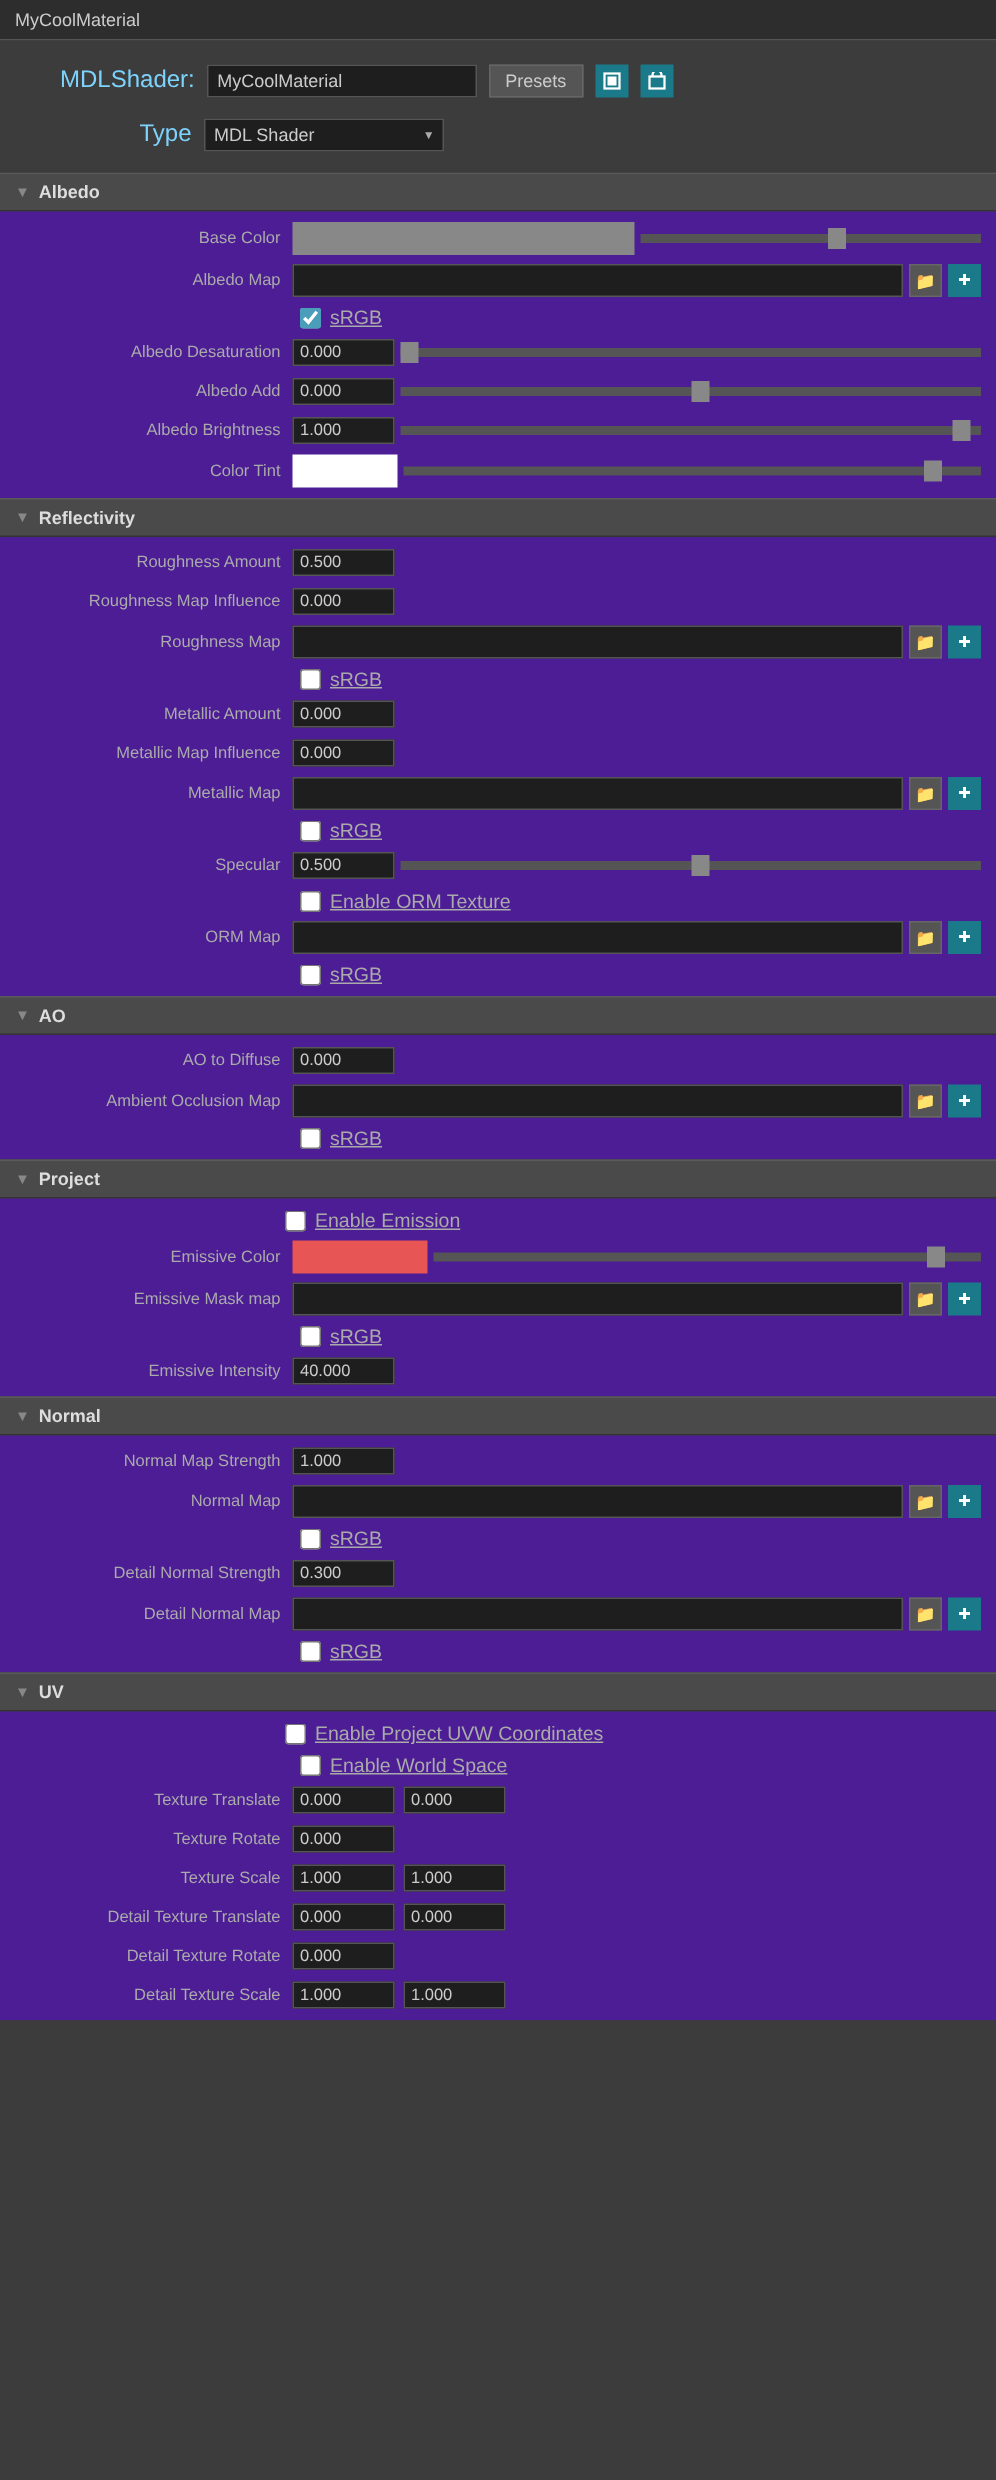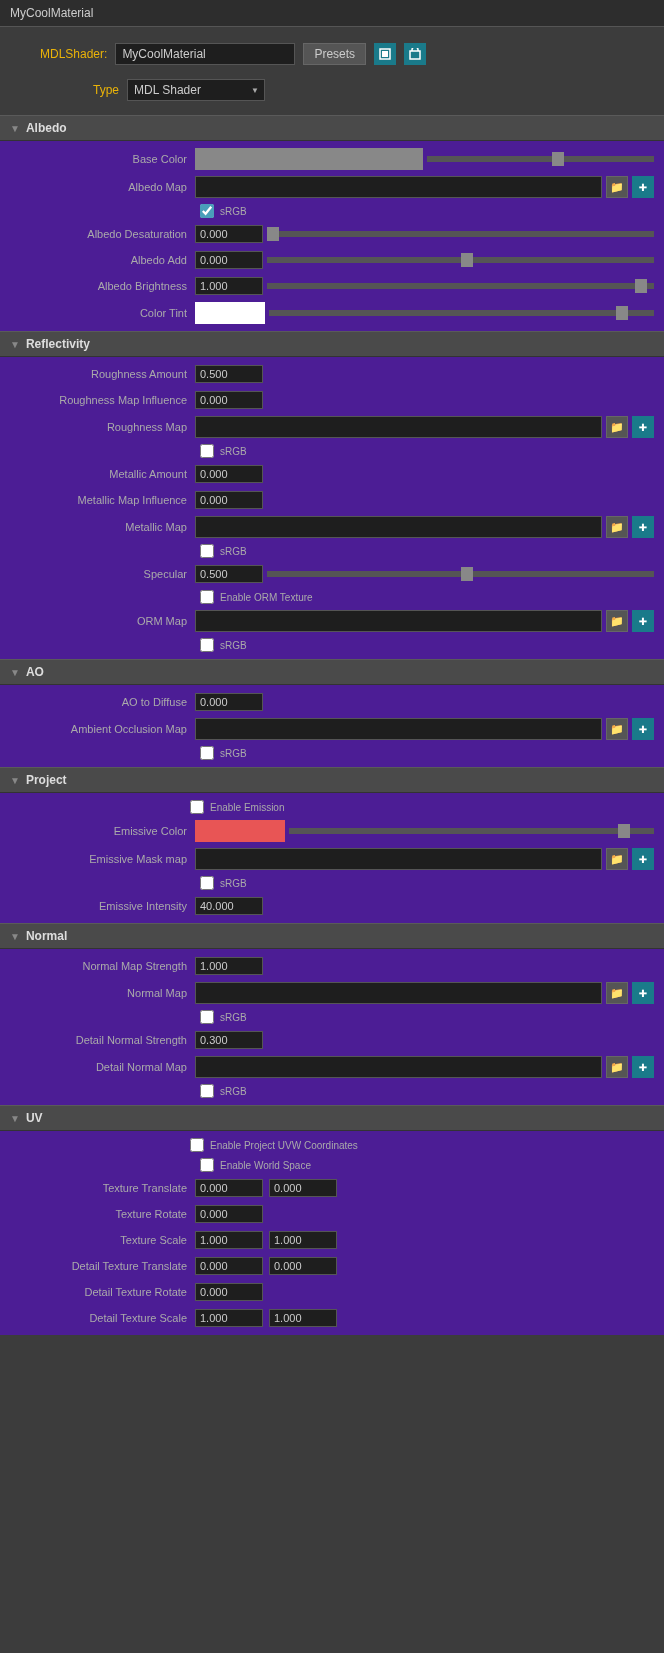--- a/index.html
+++ b/index.html
@@ -21,22 +21,22 @@
 
     .header-row {
       background: #3c3c3c;
       padding: 8px 10px;
       display: flex;
       align-items: center;
       gap: 8px;
     }
 
     .header-label {
-      color: #eab308;
-      font-size: 12px;
+      color: #7dd3fc;
+      font-size: 16px;
     }
 
     .mdl-input {
       background: #1e1e1e;
       border: 1px solid #555;
       color: #cccccc;
       padding: 3px 6px;
       font-size: 12px;
       width: 180px;
     }
@@ -71,21 +71,21 @@
       gap: 8px;
       justify-content: center;
     }
 
     .type-select {
       background: #1e1e1e;
       border: 1px solid #555;
       color: #cccccc;
       padding: 3px 6px;
       font-size: 12px;
-      width: 138px;
+      width: 160px;
       appearance: none;
       cursor: pointer;
     }
 
     .select-wrapper {
       position: relative;
       display: inline-block;
     }
     .select-wrapper::after {
       content: '▼';
@@ -215,21 +215,22 @@
 
     .checkbox-row {
       display: flex;
       align-items: center;
       padding: 3px 10px 3px 200px;
       gap: 6px;
     }
 
     .checkbox-label {
       color: #aaaaaa;
-      font-size: 10px;
+      font-size: 13px;
+      text-decoration: underline;
     }
 
     input[type="checkbox"] {
       width: 14px;
       height: 14px;
       accent-color: #4a9eba;
     }
 
     .main-wrapper {
       position: relative;

